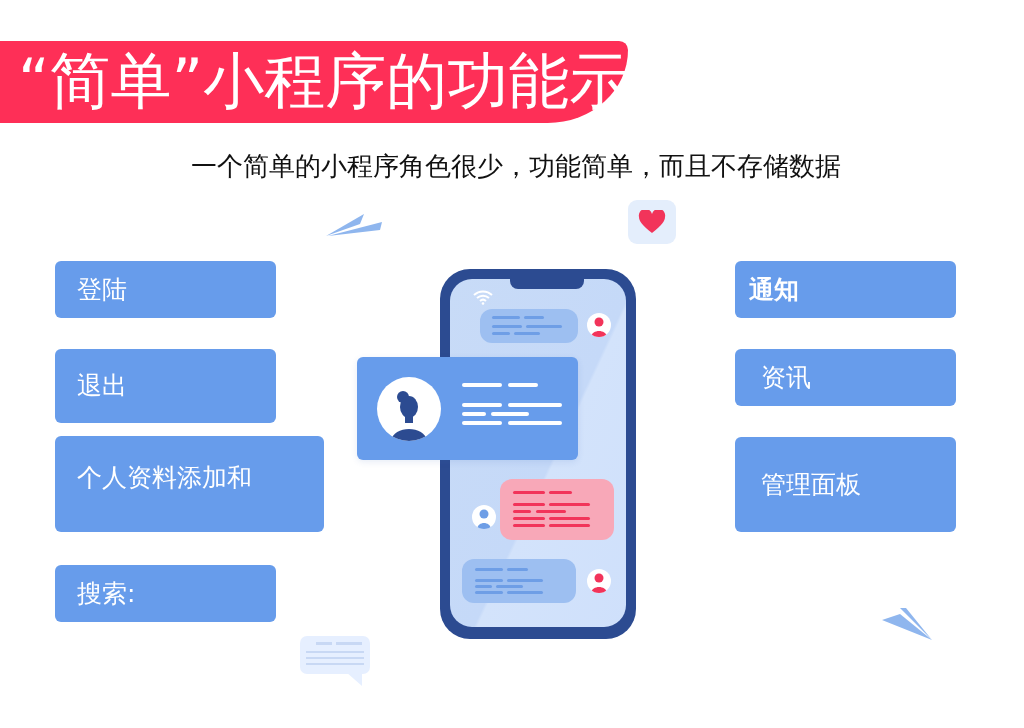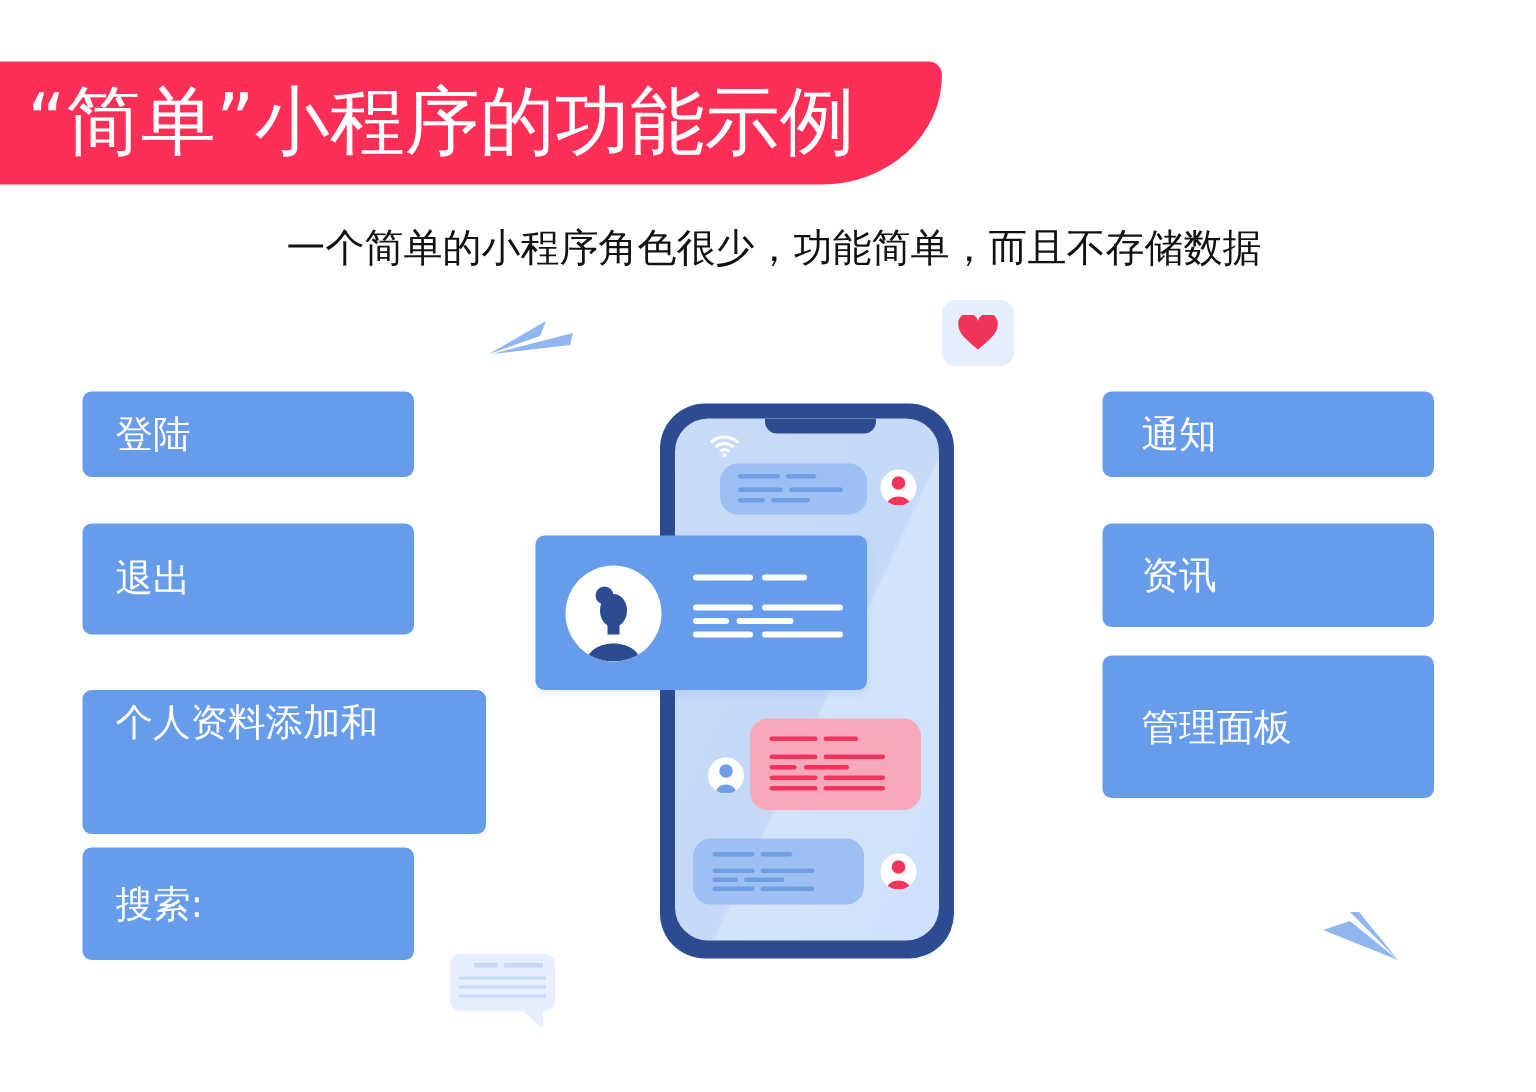--- a/index.html
+++ b/index.html
@@ -9,21 +9,21 @@
     font-family: "DejaVu Sans", "Liberation Sans", sans-serif;
   }
   .title-banner {
     position: absolute; left: 0; top: 41px; width: 628px; height: 82px;
     background: #fe2f57;
     border-radius: 0 10px 0 0;
     border-bottom-right-radius: 90px 82px;
   }
   .title-text {
     position: absolute; left: 18px; top: 49px; height: 64px;
-    color: #ffffff; font-size: 50px; line-height: 64px; letter-spacing: 0px;
+    color: #ffffff; font-size: 61px; line-height: 64px; letter-spacing: 0px;
     white-space: nowrap;
   }
   .subtitle {
     position: absolute; left: 0; width: 1024px; top: 146px; text-align: center;
     color: #111111; font-size: 26px; line-height: 40px; white-space: nowrap;
     padding-left: 4px;
   }
   .feature {
     position: absolute; background: #679ceb; border-radius: 6px;
     color: #ffffff; font-size: 25px; line-height: 36px;
@@ -78,33 +78,33 @@
 <div class="title-banner"></div>
 <div class="title-text">“简单”小程序的功能示例</div>
 <div class="subtitle">一个简单的小程序角色很少，功能简单，而且不存储数据</div>
 
 <div class="feature" style="left:55px;top:261px;width:221px;height:57px;">
   <span>登陆</span>
 </div>
 <div class="feature" style="left:55px;top:349px;width:221px;height:74px;">
   <span>退出</span>
 </div>
-<div class="feature multi" style="left:55px;top:436px;width:269px;height:96px;padding-top:4px;margin-top:24px;">
+<div class="feature multi" style="left:55px;top:436px;width:269px;height:96px;padding-top:24px;">
   <div>
     <span>个人资料添加和</span>
   </div>
 </div>
-<div class="feature" style="left:55px;top:565px;width:221px;height:75px;">
+<div class="feature" style="left:55px;top:565px;width:221px;height:57px;">
   <span>搜索:</span>
 </div>
 
-<div class="feature" style="left:735px;top:261px;width:221px;height:57px;padding-left:26px;">
+<div class="feature" style="left:735px;top:261px;width:221px;height:57px;padding-left:14px;font-weight:bold;">
   <span>通知</span>
 </div>
-<div class="feature" style="left:735px;top:349px;width:221px;height:69px;padding-left:26px;">
+<div class="feature" style="left:735px;top:349px;width:221px;height:57px;padding-left:26px;">
   <span>资讯</span>
 </div>
 <div class="feature" style="left:735px;top:437px;width:221px;height:95px;padding-left:26px;">
   <span>管理面板</span>
 </div>
 
 <svg class="plane" style="left:324px;top:208px;" width="60" height="32" viewBox="0 0 60 32">
   <polygon points="2,28 40,6 36,16" fill="#8fb6ee"></polygon>
   <polygon points="4,28 58,14 56,22" fill="#8fb6ee"></polygon>
 </svg>

